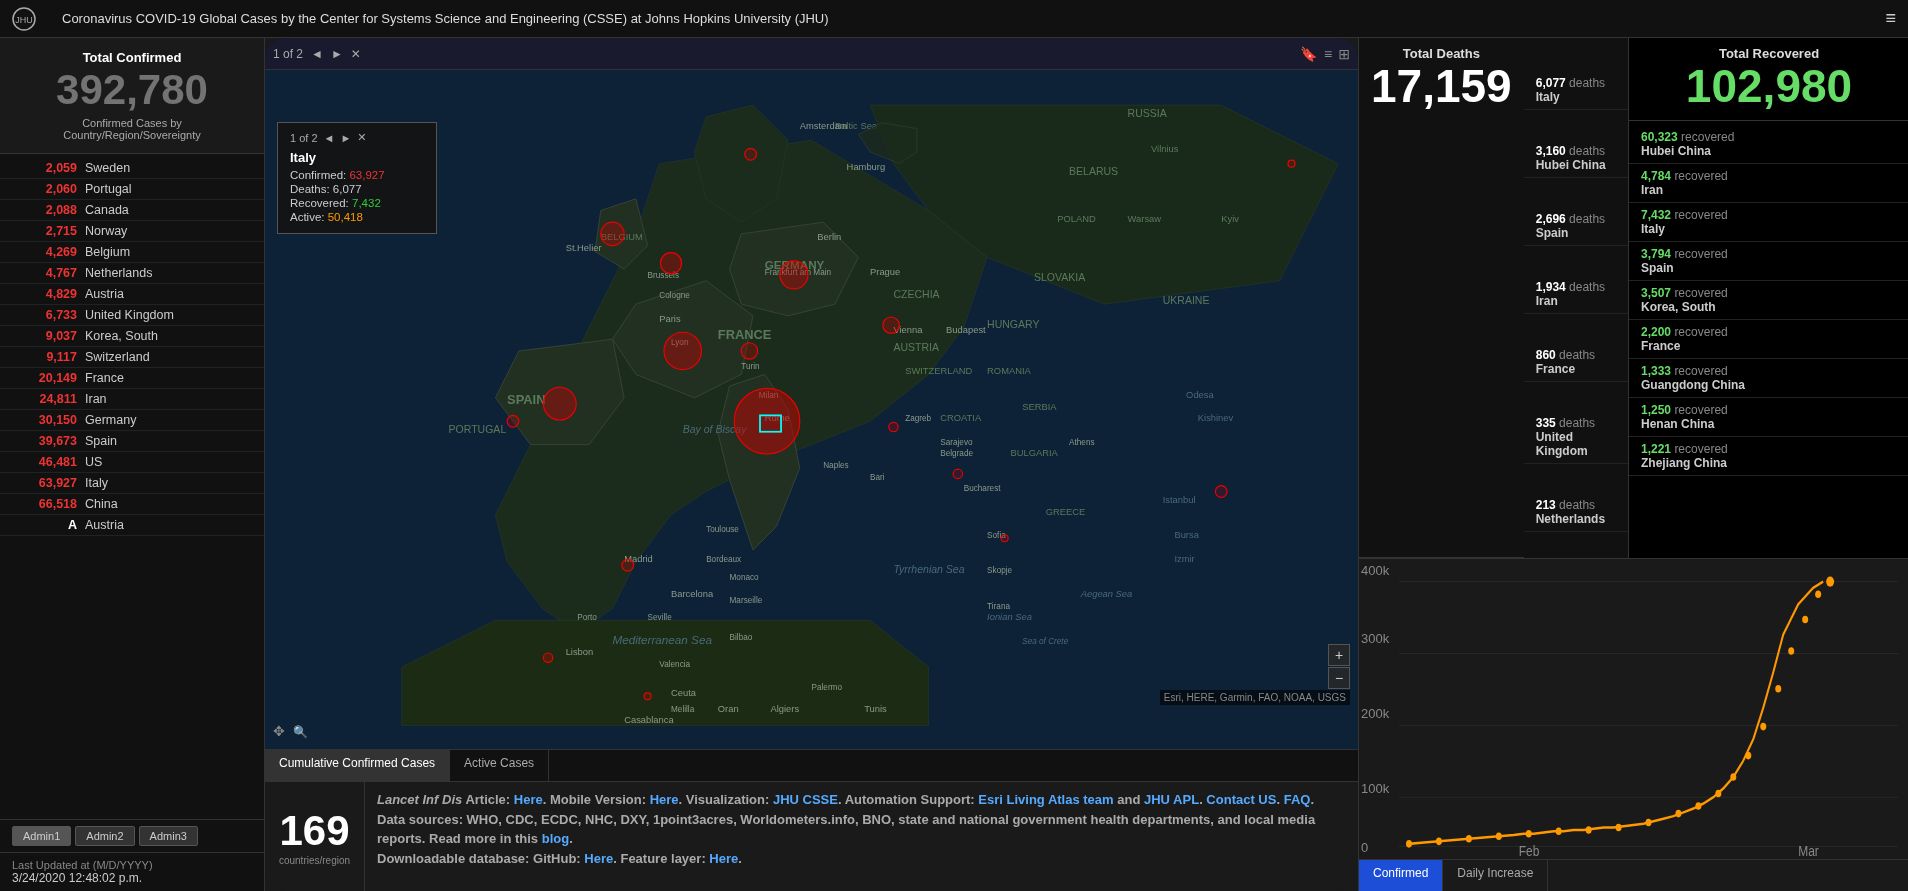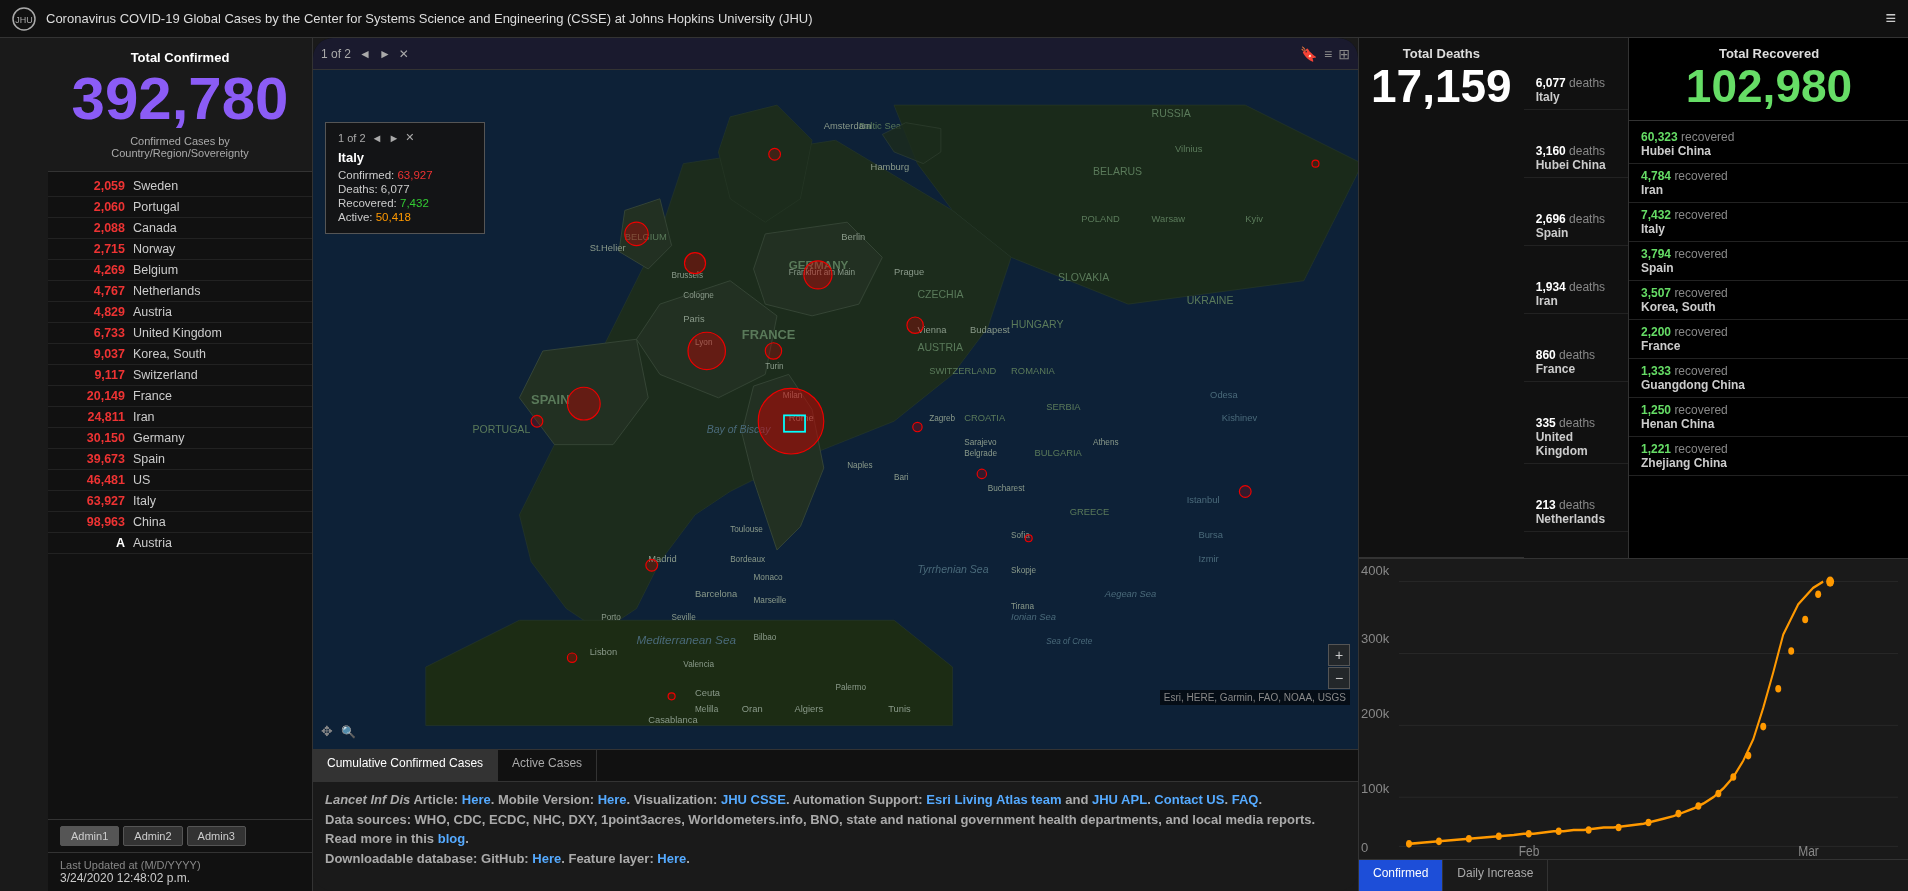--- a/index.html
+++ b/index.html
@@ -21,21 +21,21 @@
       align-items: center;
       justify-content: space-between;
       padding: 6px 12px;
       border-bottom: 1px solid #333;
       height: 38px;
       flex-shrink: 0;
     }
     .header-left {
       display: flex;
       align-items: center;
-      gap: 10px;
+      gap: 26px;
     }
     .header-logo {
       width: 24px;
       height: 24px;
     }
     .header-title {
       font-size: 13px;
       color: #ddd;
     }
     .header-menu {
@@ -52,37 +52,36 @@
     }
 
     
     .left-panel {
       width: 265px;
       background: #111;
       border-right: 1px solid #333;
       display: flex;
       flex-direction: column;
       flex-shrink: 0;
-      margin-left: 48px;
     }
     .total-confirmed-box {
       background: #1a1a1a;
       padding: 12px;
       text-align: center;
       border-bottom: 1px solid #333;
     }
     .total-confirmed-label {
       font-size: 13px;
       color: #fff;
       font-weight: bold;
       margin-bottom: 4px;
     }
     .total-confirmed-number {
-      font-size: 60px;
-      color: #8b5cf6;
+      font-size: 42px;
+      color: #737373;
       font-weight: bold;
       line-height: 1;
     }
     .confirmed-subtitle {
       font-size: 11px;
       color: #aaa;
       margin-top: 6px;
     }
     .country-list {
       flex: 1;
@@ -575,21 +574,21 @@
         </div>
         <div class="country-item">
           <span class="country-count">46,481</span>
           <span class="country-name">US</span>
         </div>
         <div class="country-item">
           <span class="country-count">63,927</span>
           <span class="country-name">Italy</span>
         </div>
         <div class="country-item">
-          <span class="country-count">98,963</span>
+          <span class="country-count">66,518</span>
           <span class="country-name">China</span>
         </div>
 
       <div class="austria-item">
         <span class="austria-letter">A</span>
         <span>Austria</span>
       </div>
     </div>
 
     <div class="admin-buttons">
@@ -803,20 +802,24 @@
         </div>
       </div>
 
       <div class="map-tabs">
         <div class="map-tab active">Cumulative Confirmed Cases</div>
         <div class="map-tab">Active Cases</div>
       </div>
     </div>
 
     <div class="bottom-bar">
+      <div class="countries-count-box">
+        <div class="countries-number">169</div>
+        <div class="countries-label">countries/region</div>
+      </div>
       <div class="bottom-text">
         <div>
           <em>Lancet Inf Dis</em> Article: <a class="bottom-link" href="#">Here</a>. Mobile Version: <a class="bottom-link" href="#">Here</a>. Visualization: <a class="bottom-link" href="#">JHU CSSE</a>. Automation Support: <a class="bottom-link" href="#">Esri Living Atlas team</a> and <a class="bottom-link" href="#">JHU APL</a>. <a class="bottom-link" href="#">Contact US</a>. <a class="bottom-link" href="#">FAQ</a>.
         </div>
         <div>
           Data sources: WHO, CDC, ECDC, NHC, DXY, 1point3acres, Worldometers.info, BNO, state and national government health departments, and local media reports. Read more in this <a class="bottom-link" href="#">blog</a>.
         </div>
         <div>
           Downloadable database: GitHub: <a class="bottom-link" href="#">Here</a>. Feature layer: <a class="bottom-link" href="#">Here</a>.
         </div>

